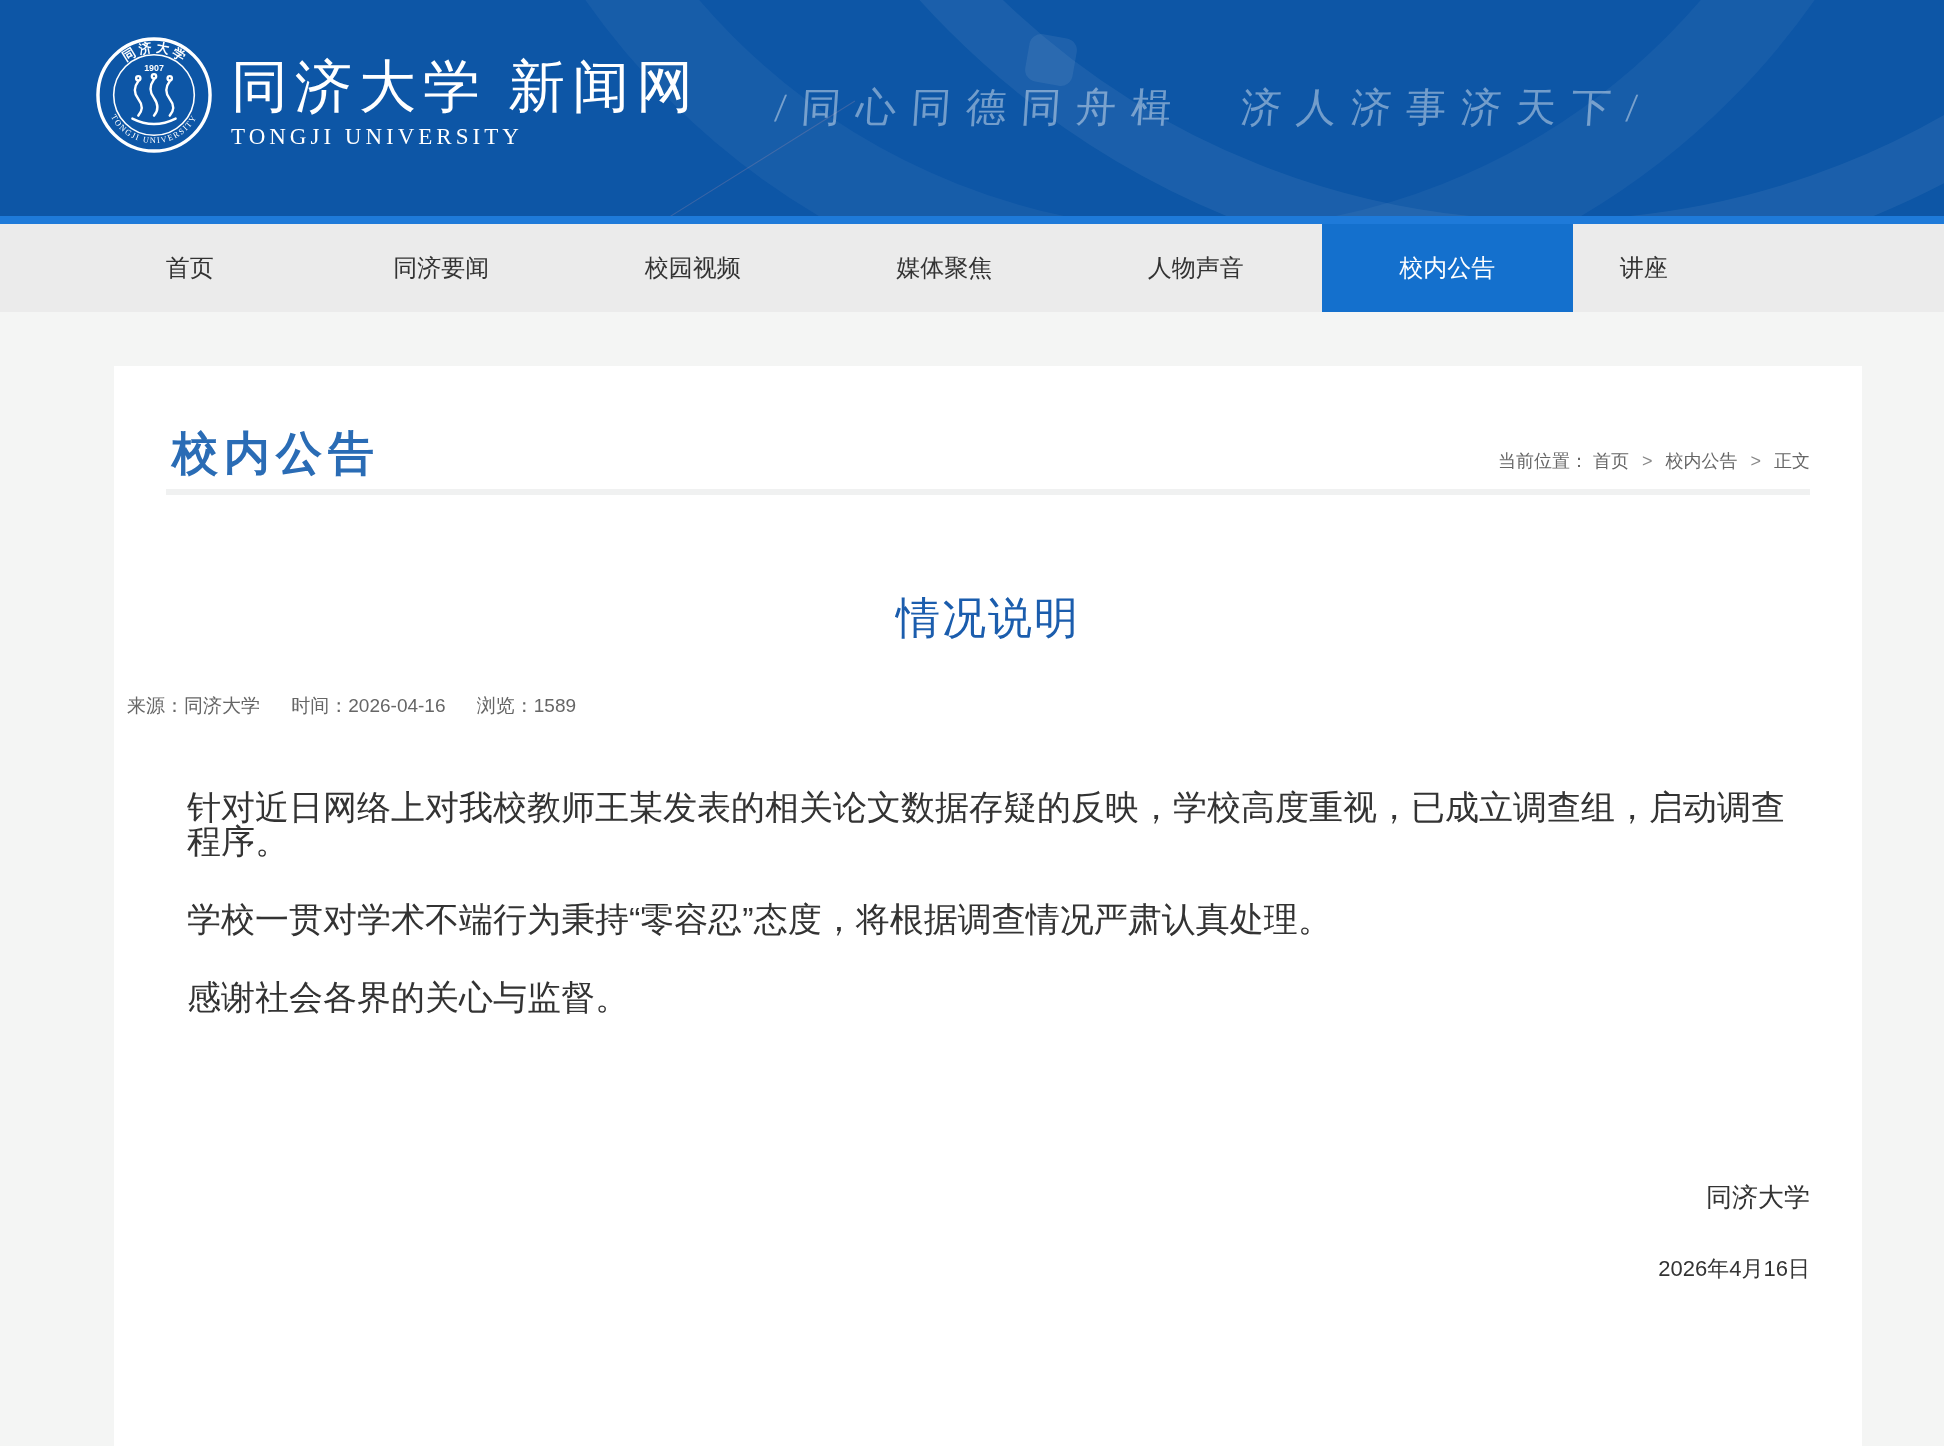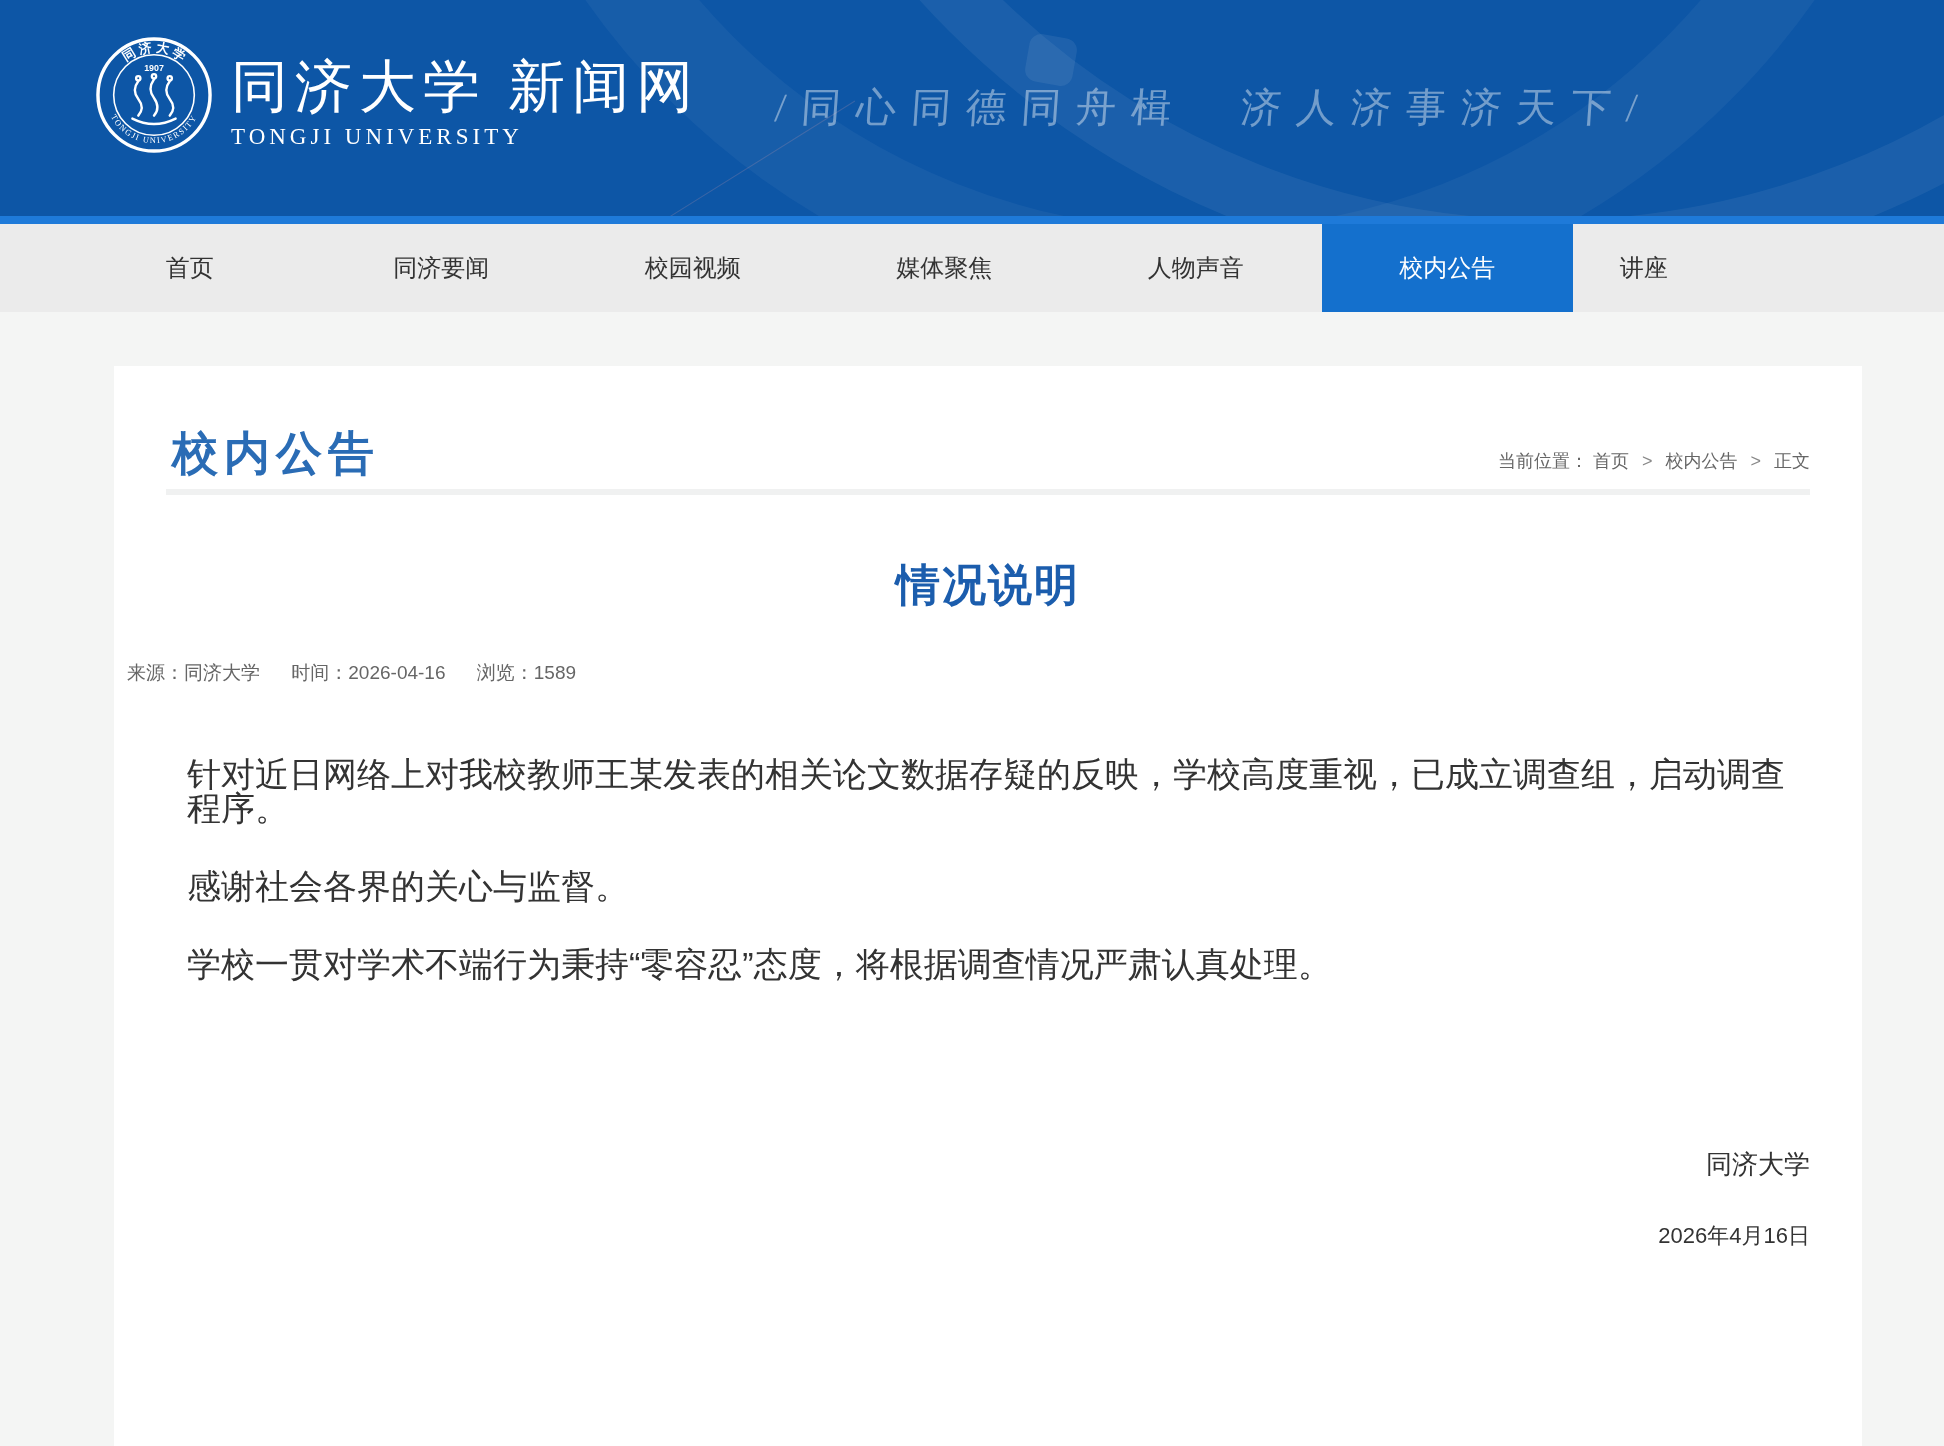--- a/index.html
+++ b/index.html
@@ -39,22 +39,22 @@
   .page{background:var(--page_bg);height:1134px;padding-top:54px}
   .card{background:#fff;width:1748px;margin-left:114px;height:100%;}
   .card-head{padding:62px 52px 0 58px;display:flex;justify-content:space-between;align-items:flex-end}
   .section-title{color:var(--heading_blue);font-family:"Liberation Serif","DejaVu Serif",serif;
     font-weight:bold;font-size:46px;line-height:1.15;letter-spacing:6px}
   .breadcrumb{font-size:18px;color:var(--text_muted);margin-bottom:8px;white-space:nowrap}
   .breadcrumb a{color:var(--text_muted);text-decoration:none;cursor:pointer}
   .breadcrumb .sep{margin:0 8px;color:#888}
   .divider{height:6px;background:var(--divider);margin:8px 52px 0}
   
-  .article-title{text-align:center;font-size:44px;font-weight:bold;color:var(--title_blue);
-    margin-top:64px;line-height:52px;letter-spacing:2px}
+  .article-title{text-align:center;font-size:44px;font-weight:normal;color:var(--title_blue);
+    margin-top:97px;line-height:52px;letter-spacing:2px}
   .article-meta{text-align:left;margin-top:48px;font-size:19px;color:var(--text_muted);line-height:28px}
   .article-meta .group{margin:0 13px;white-space:nowrap}
   .article-body{margin:70px 60px 0 73px;font-size:34px;color:var(--text_dark);line-height:34px}
   .article-body p{margin-bottom:44px}
   .signature{margin-top:166px;padding-right:52px;text-align:right;font-size:26px;
     color:var(--text_dark);line-height:34px}
   .signature .sig-date{margin-top:38px;font-size:22px}
 </style>
 </head>
 <body>
@@ -132,22 +132,22 @@
       <h2 class="article-title">情况说明</h2>
 
       <div class="article-meta">
         <span class="group"><span>来源：</span><span>同济大学</span></span>
         <span class="group"><span>时间：</span><span>2026-04-16</span></span>
         <span class="group"><span>浏览：</span><span>1589</span></span>
       </div>
 
       <div class="article-body">
         <p>针对近日网络上对我校教师王某发表的相关论文数据存疑的反映，学校高度重视，已成立调查组，启动调查程序。</p>
+        <p>学校一贯对学术不端行为秉持“零容忍”态度，将根据调查情况严肃认真处理。</p>
         <p>感谢社会各界的关心与监督。</p>
-        <p>学校一贯对学术不端行为秉持“零容忍”态度，将根据调查情况严肃认真处理。</p>
       </div>
 
       <div class="signature">
         <p class="sig-name">同济大学</p>
         <p class="sig-date">2026年4月16日</p>
       </div>
     </article>
 
   </div>
 </main>

